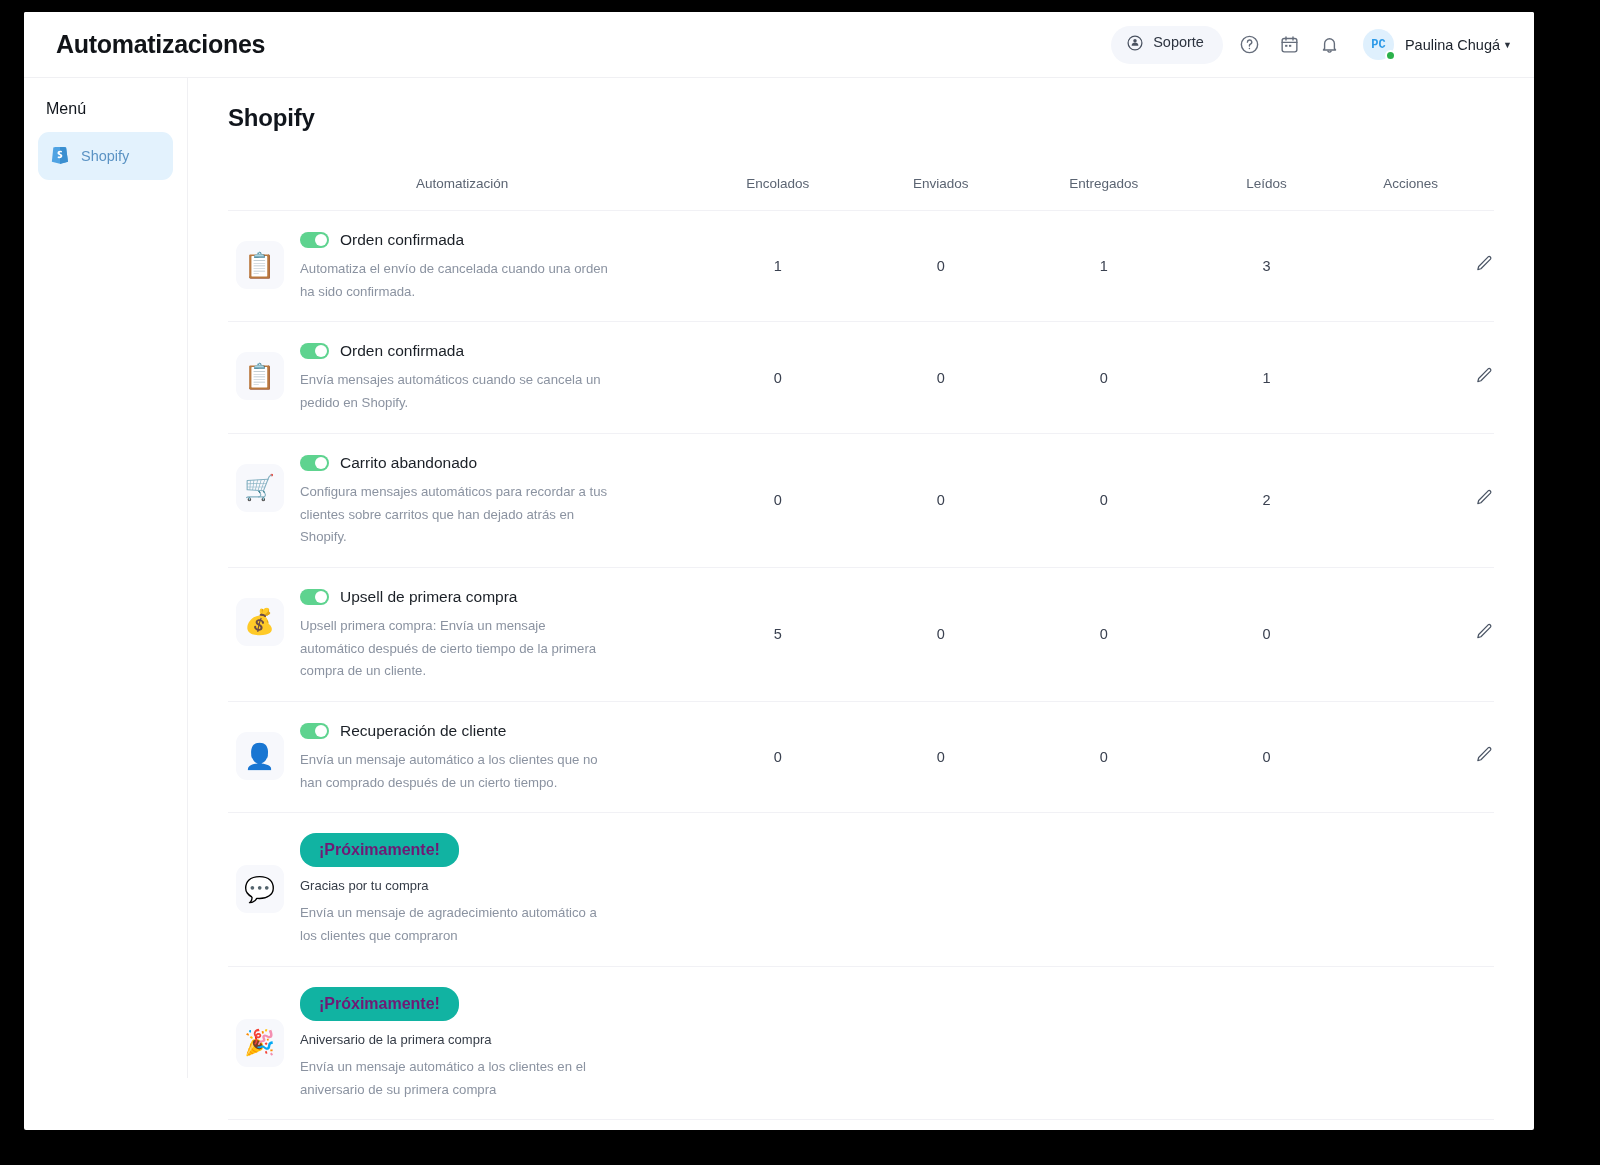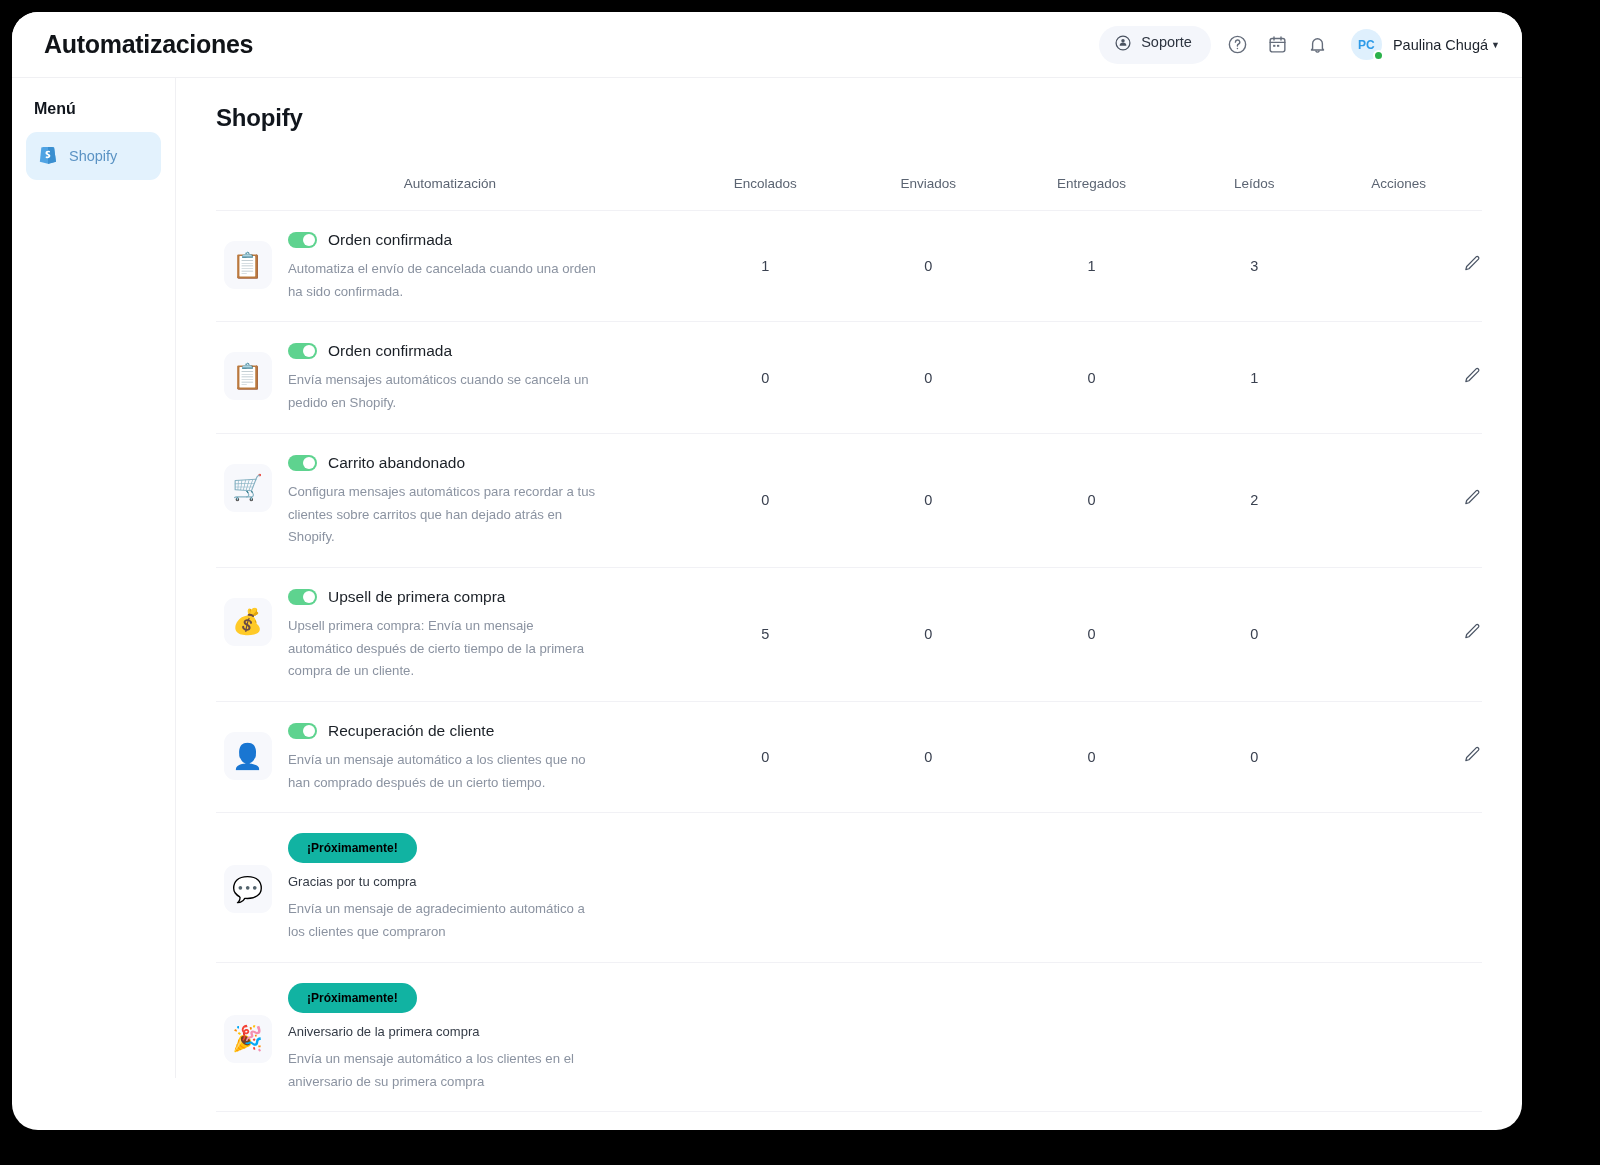--- a/index.html
+++ b/index.html
@@ -4,24 +4,24 @@
 <style>
   * { box-sizing: border-box; margin: 0; padding: 0; }
   html, body {
     width: 1600px; height: 1165px;
     background: #000000;
     font-family: "Liberation Sans", sans-serif;
     overflow: hidden;
   }
   .app-window {
     position: absolute;
-    left: 12px; top: 12px;
+    left: 24px; top: 12px;
     width: 1510px; height: 1118px;
     background: #ffffff;
-    border-radius: 26px;
+    border-radius: 2px;
     overflow: hidden;
   }
   
   .topbar {
     height: 66px;
     display: flex; align-items: center;
     justify-content: space-between;
     padding: 0 22px 0 32px;
     border-bottom: 1px solid #f0f0f3;
     background: #fff;
@@ -37,21 +37,21 @@
     border-radius: 20px;
     padding: 8px 19px 8px 15px;
     cursor: pointer;
   }
   .support-btn .label { font-size: 14.5px; color: #2d3440; }
   .icon-btn {
     width: 26px; height: 26px;
     display: flex; align-items: center; justify-content: center;
     cursor: pointer;
   }
-  .avatar-wrap { position: relative; width: 31px; height: 31px; margin-left: 6px; }
+  .avatar-wrap { position: relative; width: 31px; height: 31px; margin-left: 6px; font-family: Liberation Mono, monospace; }
   .avatar {
     width: 31px; height: 31px; border-radius: 50%;
     background: #dff0fd; color: #2c9ae8;
     font-size: 12px; font-weight: 700;
     display: flex; align-items: center; justify-content: center;
   }
   .status-dot {
     position: absolute; right: -2px; bottom: -1px;
     width: 11px; height: 11px; border-radius: 50%;
     background: #2bb14a; border: 2px solid #fff;
@@ -62,21 +62,21 @@
 
   
   .body-area { display: flex; height: calc(100% - 66px); }
   .sidebar {
     width: 164px;
     padding: 22px 14px 0 14px;
     border-right: 1px solid #f0f0f3;
     height: 1000px;
   }
   .menu-title {
-    font-size: 16px; font-weight: 700; color: #10151c;
+    font-size: 16px; font-weight: 400; color: #10151c;
     padding-left: 8px; margin-bottom: 14px;
   }
   .nav-item {
     display: flex; align-items: center; gap: 11px;
     background: #e3f2fd;
     border-radius: 11px;
     padding: 11px 12px;
     cursor: pointer;
   }
   .nav-item .label { font-size: 14.5px; color: #5b93c4; }
@@ -125,22 +125,22 @@
     width: 12px; height: 12px; border-radius: 50%;
     background: #fff;
   }
   .row-name { font-size: 15.5px; color: #1b2027; }
   .row-desc {
     font-size: 13.2px; color: #8b93a1; line-height: 1.72;
     max-width: 310px;
   }
   .badge {
     display: inline-block;
-    background: #11b3a2; color: #000000;
-    font-size: 12px; font-weight: 700;
+    background: #11b3a2; color: #701a75;
+    font-size: 16px; font-weight: 700;
     padding: 8px 19px; border-radius: 16px;
     margin-bottom: 11px;
   }
   .soon-name { font-size: 13px; color: #353c47; margin-bottom: 9px; }
   .soon-block { padding-top: 2px; }
   .edit-btn { cursor: pointer; display: inline-block; }
 </style>
 </head>
 <body>
 

